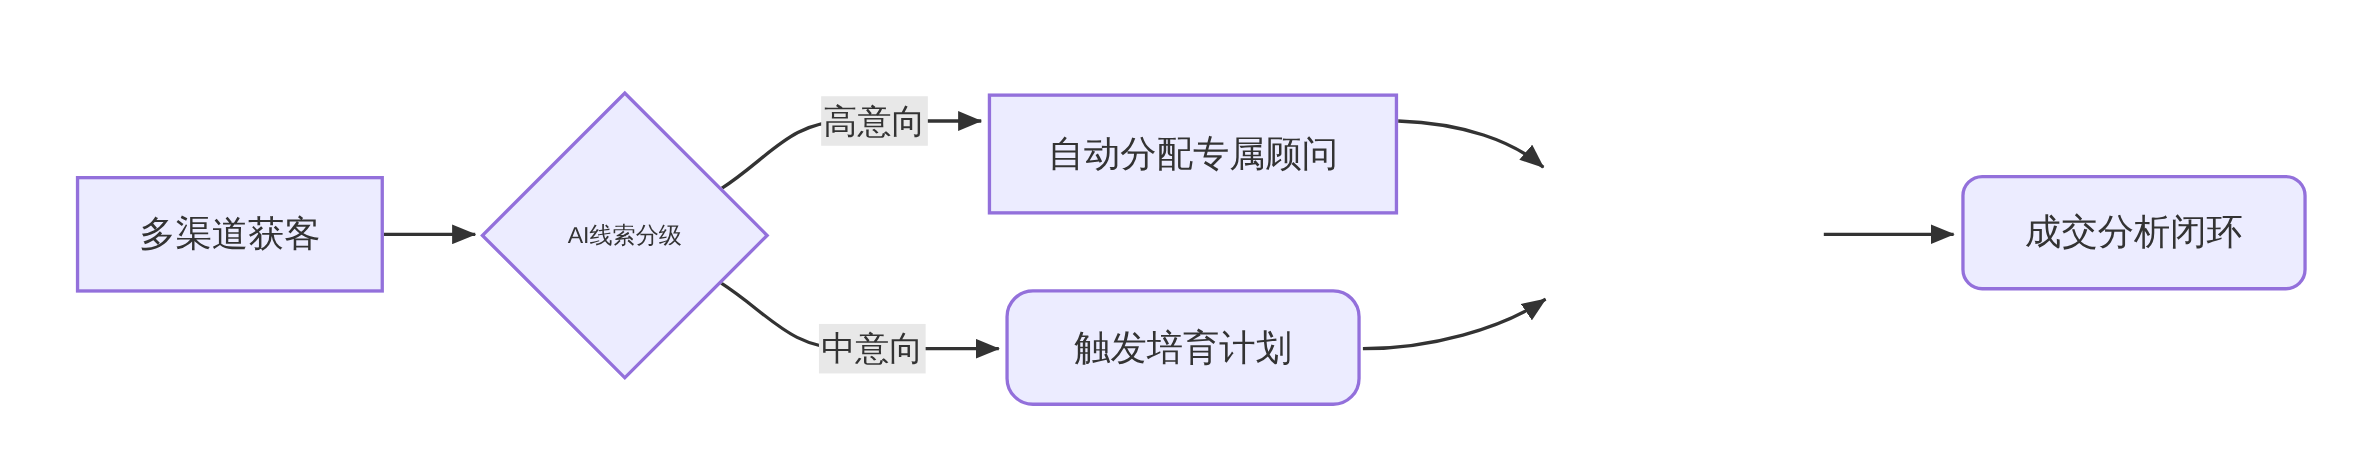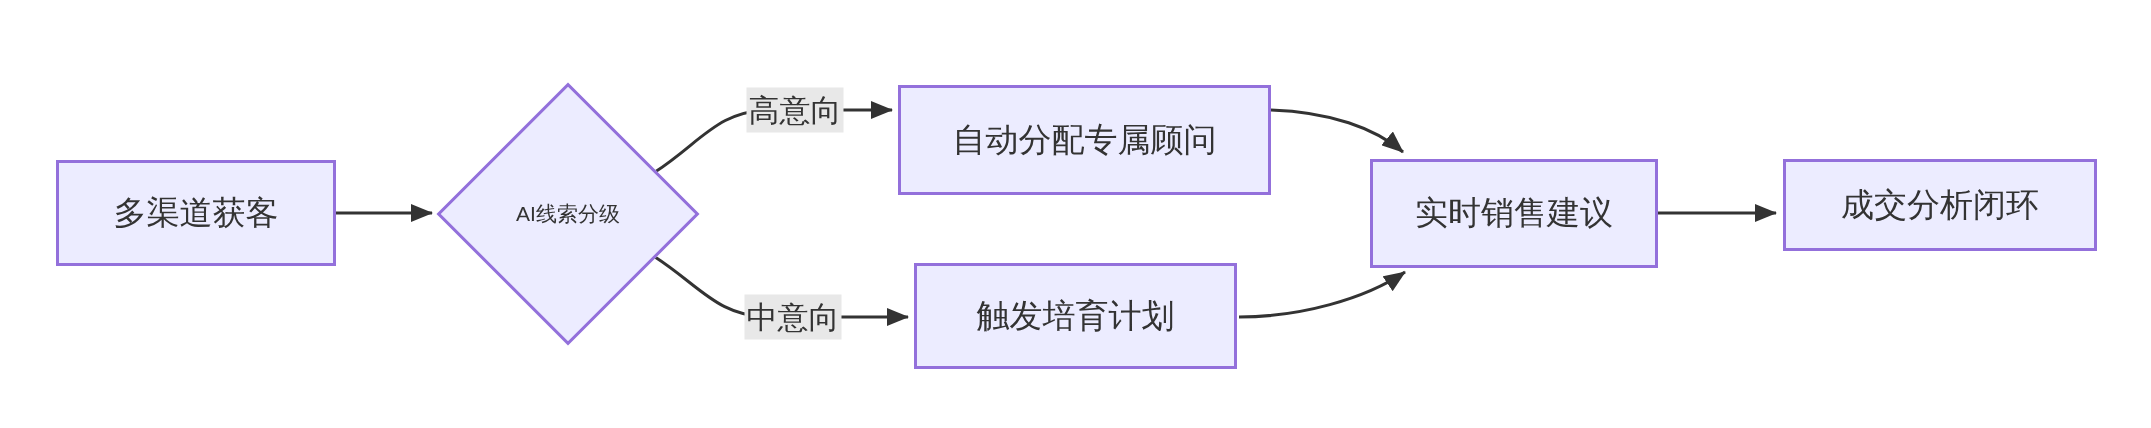--- a/index.html
+++ b/index.html
@@ -83,42 +83,39 @@
       </marker>
     </defs>
     <path class="edge" d="M336,213 L432,213" marker-end="url(#arrow)"></path>
     <path class="edge" d="M655,172 C700,143 718,110 770,110 L892,110" marker-end="url(#arrow)"></path>
     <path class="edge" d="M655,257 C700,286 718,317 770,317 L908,317" marker-end="url(#arrow)"></path>
     <path class="edge" d="M1271,110 C1330,112 1375,128 1403,152" marker-end="url(#arrow)"></path>
     <path class="edge" d="M1239,317 C1300,317 1365,299 1405,272" marker-end="url(#arrow)"></path>
     <path class="edge" d="M1658,213 L1776,213" marker-end="url(#arrow)"></path>
   </svg>
 
-  <div class="node" style="left:56px; top:160px; width:280px; height:106px;">
+  <div class="node" style="left:69px; top:160px; width:280px; height:106px;">
     <span>多渠道获客</span>
   </div>
 
   <div class="diamond-shape" style="left:475px; top:121px; width:186px; height:186px;"></div>
   <div class="diamond-label" style="left:468px; top:184px; width:200px; height:60px;">
     <span>AI线索分级</span>
   </div>
 
   <div class="node" style="left:898px; top:55px; width:373px; height:110px;margin-top:30px;">
     <span>自动分配专属顾问</span>
   </div>
 
-  <div class="node" style="left:914px; top:263px; width:323px; height:106px;">
+  <div class="node" style="left:914px; top:263px; width:323px; height:106px;border-radius:25px;">
     <span>触发培育计划</span>
   </div>
 
-  <div class="node" style="left:1370px; top:159px; width:288px; height:109px;">
-    <span>实时销售建议</span>
-  </div>
 
-  <div class="node" style="left:1783px; top:159px; width:314px; height:92px;">
+  <div class="node" style="left:1783px; top:159px; width:314px; height:105px;border-radius:19px;">
     <span>成交分析闭环</span>
   </div>
 
   <div class="edge-label" style="left:793px; top:317px;">中意向</div>
 
   <div class="edge-label" style="left:795px; top:110px;">高意向</div>
 
 </div>
 
 </body></html>

